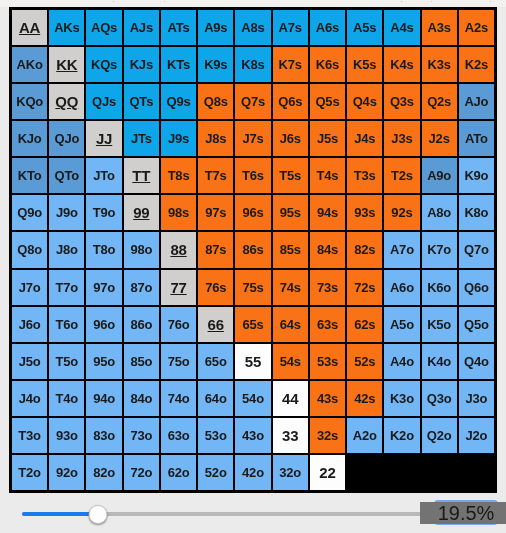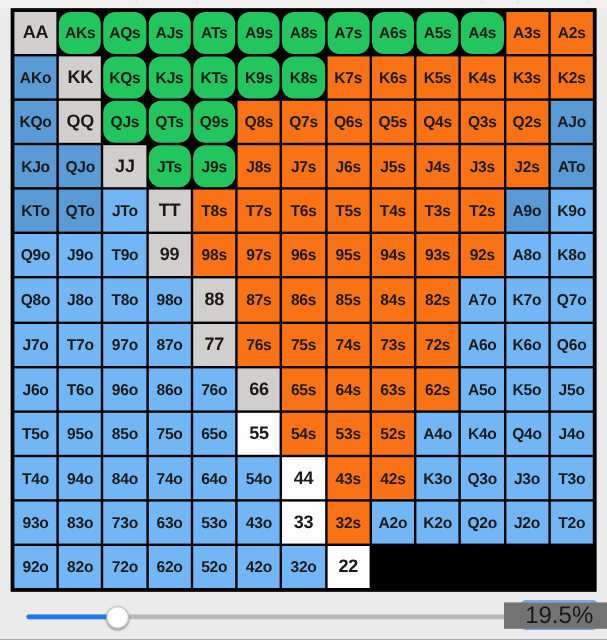--- a/index.html
+++ b/index.html
@@ -50,23 +50,23 @@
     font-size:13px;
     font-weight:bold;
     color:#1a1a1a;
     letter-spacing:-0.2px;
     user-select:none;
     overflow:hidden;
   }
   .cell.pair{font-size:15px;}
 
   
-  .c-pair-on   {background:#d0cfcd;}
+  .c-pair-on   {background:#d0cfcd;text-decoration:underline;}
   .c-pair-off  {background:#fdfdfd;}
-  .c-s-strong  {background:#22c55e;border-radius:10px;}
+  .c-s-strong  {background:#0ea5e9;}
   .c-s-weak    {background:#f97316;}
   .c-o-strong  {background:#5b9bd5;}
   .c-o-weak    {background:#73b6f5;}
 
   
   .bottom-bar{
     position:absolute;left:0;top:496px;width:506px;height:37px;
     background:#ebebeb;
   }
   .slider{
@@ -240,20 +240,21 @@
         <div class="cell c-o-weak">96o</div>
         <div class="cell c-o-weak">86o</div>
         <div class="cell c-o-weak">76o</div>
         <div class="cell c-pair-on pair">66</div>
         <div class="cell c-s-weak">65s</div>
         <div class="cell c-s-weak">64s</div>
         <div class="cell c-s-weak">63s</div>
         <div class="cell c-s-weak">62s</div>
         <div class="cell c-o-weak">A5o</div>
         <div class="cell c-o-weak">K5o</div>
+        <div class="cell c-o-weak">Q5o</div>
         <div class="cell c-o-weak">J5o</div>
         <div class="cell c-o-weak">T5o</div>
         <div class="cell c-o-weak">95o</div>
         <div class="cell c-o-weak">85o</div>
         <div class="cell c-o-weak">75o</div>
         <div class="cell c-o-weak">65o</div>
         <div class="cell c-pair-off pair">55</div>
         <div class="cell c-s-weak">54s</div>
         <div class="cell c-s-weak">53s</div>
         <div class="cell c-s-weak">52s</div>

